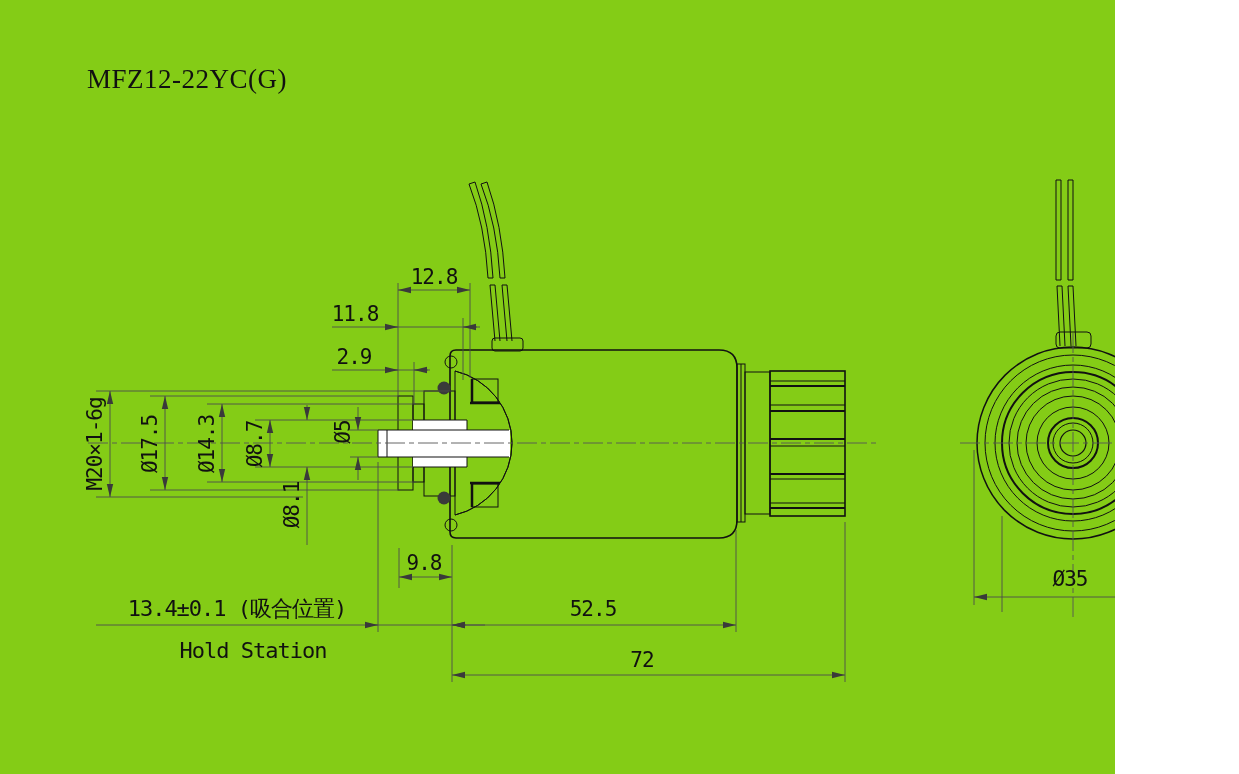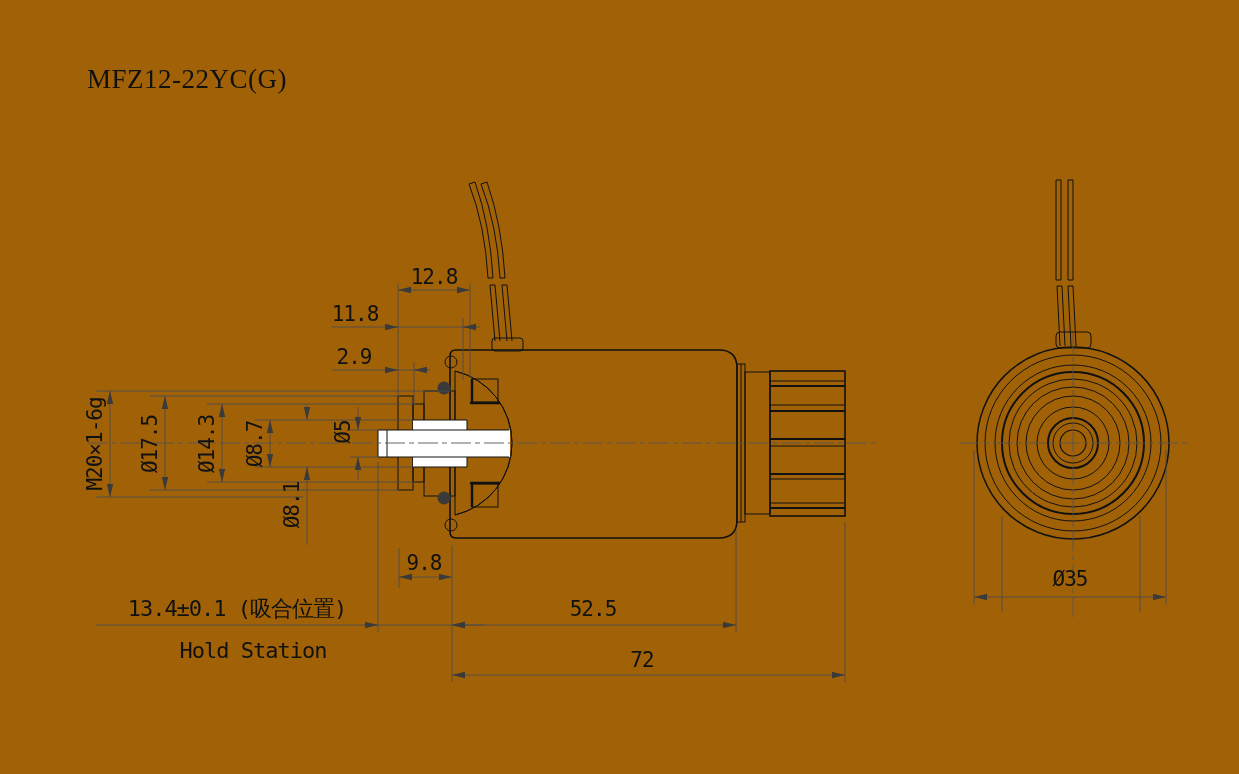--- a/index.html
+++ b/index.html
@@ -1,16 +1,16 @@
 <!DOCTYPE html>
 <html><head>
 <meta charset="utf-8">
 <style>
   html,body{margin:0;padding:0;background:#ffffff;}
-  .canvas{width:1239px;height:774px;background:#a16207;position:relative;overflow:hidden;}
+  .canvas{width:1115px;height:774px;background:#84cc16;position:relative;overflow:hidden;}
   svg{display:block;}
   .obj{stroke:#111;fill:none;stroke-width:1.6;}
   .objthin{stroke:#111;fill:none;stroke-width:1;}
   .dimline{stroke:#4d4d4d;stroke-width:0.9;fill:none;}
   .cline{stroke:#555;stroke-width:0.9;fill:none;stroke-dasharray:20 4 5 4;}
   text.dim{font-family:"DejaVu Sans Mono","Liberation Mono",monospace;font-size:21px;fill:#111;letter-spacing:-1px;text-anchor:middle;}
   text.dimcn{font-family:"DejaVu Sans Mono","Liberation Mono",monospace;font-size:22px;fill:#111;letter-spacing:-1px;text-anchor:middle;}
   text.title{font-family:"Liberation Serif","DejaVu Serif",serif;font-size:27px;fill:#111;letter-spacing:0.5px;text-anchor:start;}
 </style>
 </head>

